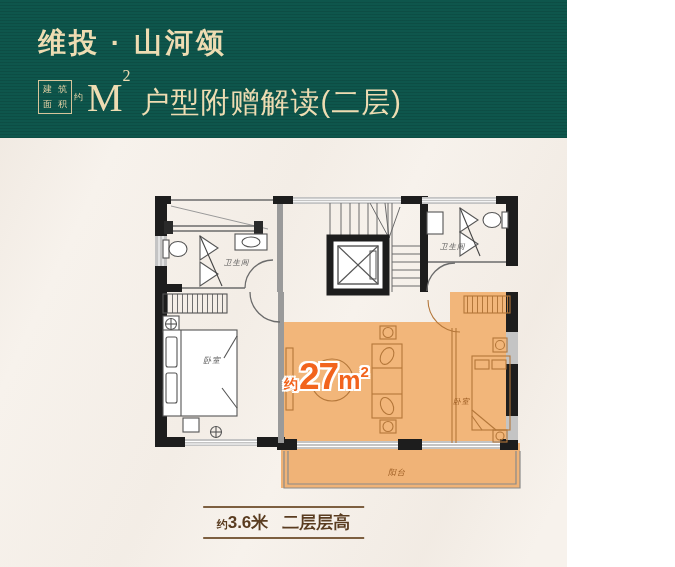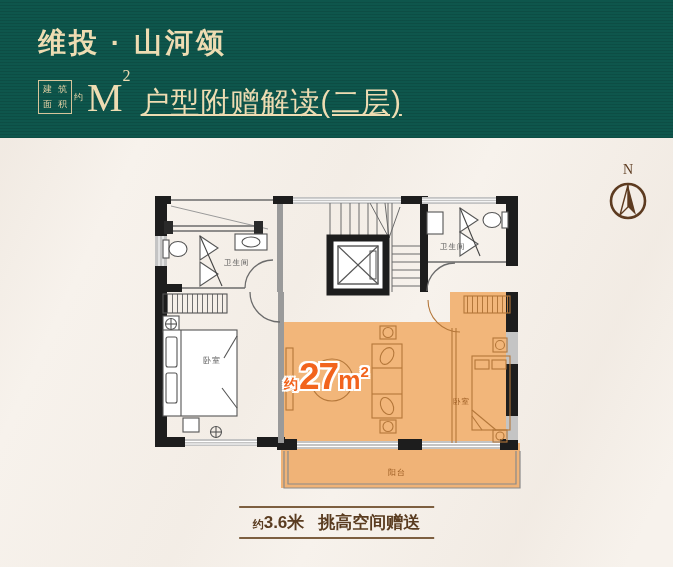--- a/index.html
+++ b/index.html
@@ -1,41 +1,41 @@
 <!DOCTYPE html>
 <html><head>
 <meta charset="utf-8">
 <style>
   html,body{margin:0;padding:0;}
   body{font-family:"Liberation Sans","DejaVu Sans",sans-serif;}
-  .page{position:relative;width:673px;height:567px;overflow:hidden;
+  .page{position:relative;width:567px;height:567px;overflow:hidden;
         background:#f7f2ec;
         background-image:
           linear-gradient(115deg, rgba(214,199,184,.18) 0 8%, transparent 22%, rgba(219,206,192,.14) 46%, transparent 60%, rgba(214,199,184,.16) 82%, transparent 95%);
   }
   
   .banner{position:absolute;left:0;top:0;width:675px;height:138px;background:#0e564c;
           background-image:repeating-linear-gradient(0deg, rgba(0,0,0,.10) 0 1px, transparent 1px 3px);}
   .brand{position:absolute;left:38px;top:24px;font-size:28px;font-weight:bold;color:#eedcb2;letter-spacing:3px;}
   .headline{position:absolute;left:38px;top:66px;height:52px;display:flex;align-items:flex-end;color:#eedcb2;}
   .seal{display:flex;align-items:center;margin-bottom:4px;}
   .seal-grid{width:30px;height:30px;border:1px solid #d8c49a;display:grid;grid-template-columns:1fr 1fr;
              grid-auto-rows:1fr;justify-items:center;align-items:center;padding:1px;}
   .seal-grid span{font-size:9px;line-height:9px;color:#e7d3a6;}
   .seal-approx{font-size:9px;color:#e7d3a6;margin:0 2px 0 2px;}
   .num{font-family:"Liberation Serif","DejaVu Serif",serif;font-size:52px;line-height:44px;letter-spacing:1px;}
   .unit{font-family:"Liberation Serif","DejaVu Serif",serif;font-size:40px;line-height:40px;margin-left:2px;}
   .unit-sup{font-family:"Liberation Serif","DejaVu Serif",serif;font-size:16px;line-height:16px;align-self:flex-start;margin-top:2px;}
-  .subtitle{font-size:29px;line-height:32px;font-weight:500;margin-left:10px;letter-spacing:1px;text-decoration:underline;}
+  .subtitle{font-size:29px;line-height:32px;font-weight:500;margin-left:10px;letter-spacing:1px;}
   
   .compass{position:absolute;left:606px;top:160px;width:44px;height:66px;}
   .compass .n{font-family:"Liberation Serif","DejaVu Serif",serif;fill:#5d3b20;font-size:14px;}
   
   svg.plan{position:absolute;left:0;top:0;width:675px;height:567px;}
-  .room-label{position:absolute;color:#555;font-size:8px;letter-spacing:1px;white-space:nowrap;}
+  .room-label{position:absolute;color:#555;font-size:8px;letter-spacing:1px;white-space:nowrap;font-style:italic;}
   .room-label.orange{color:#9a5a20;}
   
   .highlight{position:absolute;left:284px;top:356px;display:flex;align-items:baseline;white-space:nowrap;
              color:#f2641d;font-weight:800;
              text-shadow:-2px -2px 0 #fff,2px -2px 0 #fff,-2px 2px 0 #fff,2px 2px 0 #fff,
                           0 -2px 0 #fff,0 2px 0 #fff,-2px 0 0 #fff,2px 0 0 #fff;}
   .hl-approx{font-size:14px;font-weight:700;margin-right:1px;}
   .hl-num{font-size:37px;letter-spacing:-1px;}
   .hl-unit{font-size:25px;}
   .hl-sup{font-size:15px;position:relative;top:-12px;}
@@ -272,17 +272,17 @@
     <span class="hl-approx">约</span>
     <span class="hl-num">27</span>
     <span class="hl-unit">m</span>
     <span class="hl-sup">2</span>
   </div>
 
   <div class="caption">
     <span class="cap-approx">约</span>
     <span class="cap-main">3.6米</span>
     <span class="cap-gap"></span>
-    <span class="cap-main">挑高空间赠送</span>
+    <span class="cap-main">二层层高</span>
   </div>
 
 
 </div>
 
 </body></html>

